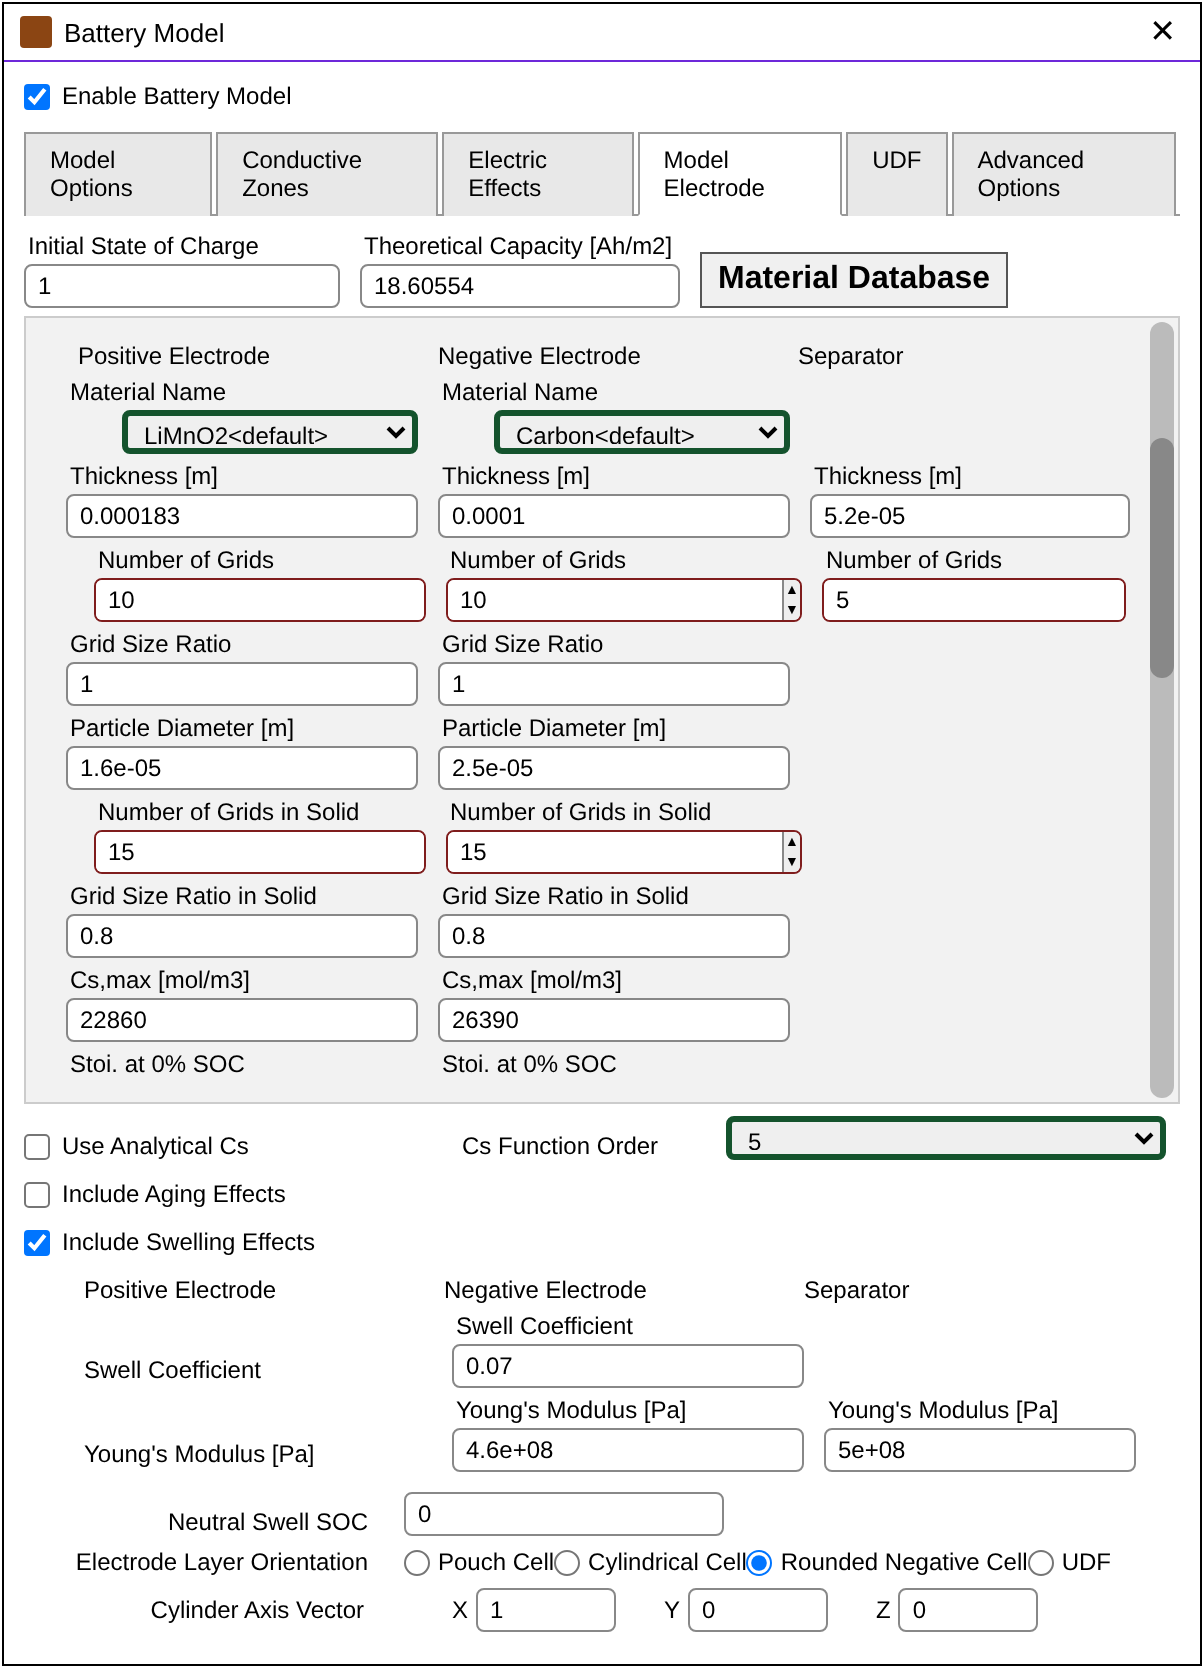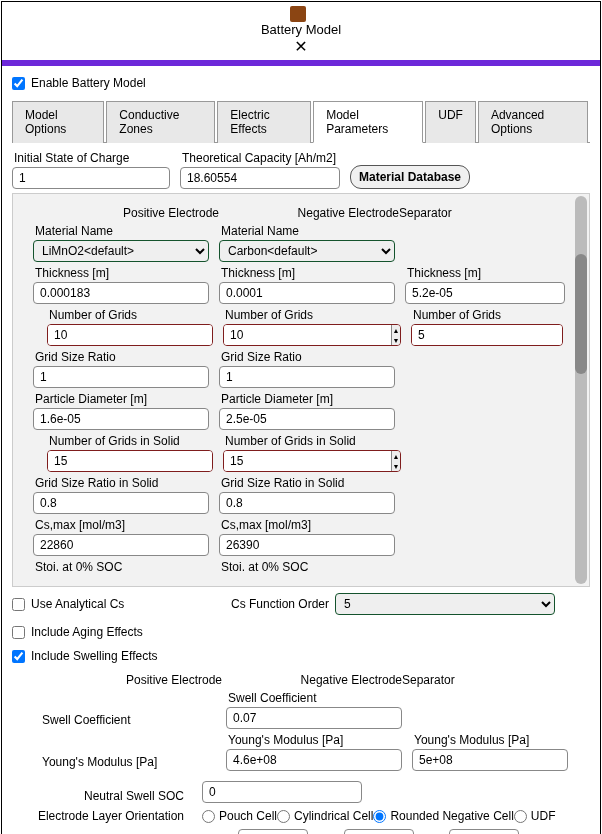--- a/index.html
+++ b/index.html
@@ -1,42 +1,42 @@
 <!DOCTYPE html>
 <html><head>
 <meta charset="utf-8">
 <style>
 * { box-sizing: border-box; margin: 0; padding: 0; }
 body { font-family: Arial, sans-serif; font-size: 12px; background: #fff; width: 602px; }
 .dialog { border: 1px solid #000; width: 600px; margin: 1px; }
-.titlebar { display: flex; align-items: center; padding: 4px 8px; border-bottom: 6px solid #6d28d9; flex-direction: column; }
+.titlebar { display: flex; align-items: center; padding: 4px 8px; border-bottom: 1px solid #6d28d9; }
 .titlebar .icon { width: 16px; height: 16px; background: #8b4513; margin-right: 6px; border-radius: 2px; }
 .titlebar .title { flex: 1; font-size: 13px; }
 .titlebar .close { font-size: 16px; cursor: pointer; padding: 0 4px; }
 .body { padding: 10px; }
-.checkbox-row { display: flex; align-items: center; margin-bottom: 10px; }
+.checkbox-row { display: flex; align-items: flex-end; margin-bottom: 10px; }
 .checkbox-row input[type=checkbox] { margin-right: 6px; }
 .tabs { display: flex; border-bottom: 1px solid #999; margin-bottom: 8px; }
 .tab { padding: 6px 12px; background: #e8e8e8; border: 1px solid #999; border-bottom: none; margin-right: 2px; cursor: pointer; font-size: 12px; position: relative; top: 1px; }
 .tab.active { background: #fff; border-bottom: 1px solid #fff; }
 .section-title { font-weight: bold; font-size: 13px; margin-bottom: 6px; }
 .row { display: flex; gap: 10px; align-items: flex-end; margin-bottom: 4px; }
 .col { display: flex; flex-direction: column; }
 .label { font-size: 12px; margin-bottom: 2px; padding-left: 2px; }
 input[type=text] { border: 1px solid #888; border-radius: 4px; padding: 3px 6px; font-size: 12px; height: 22px; }
 .spinner { display: flex; border: 1px solid #7f1d1d; border-radius: 4px; height: 22px; overflow: hidden; }
 .spinner input { border: none; flex: 1; padding: 0 6px; font-size: 12px; }
 .spinner .spin-btns { display: flex; flex-direction: column; width: 16px; }
 .spinner .spin-btns div { flex: 1; display: flex; align-items: center; justify-content: center; font-size: 7px; line-height: 1; cursor: pointer; background: #eee; border-left: 1px solid #888; }
-select { border: 1px solid #14532d; border-radius: 4px; padding: 2px 4px; font-size: 12px; height: 22px; }
-button { border: 1px solid #555; border-radius: 11px; padding: 5px 12px; background: #f0f0f0; font-size: 12px; cursor: pointer; }
+select { border: 3px solid #14532d; border-radius: 4px; padding: 2px 4px; font-size: 12px; height: 22px; margin-left: 28px; }
+button { border: 1px solid #555; border-radius: 0; padding: 5px 12px; background: #f0f0f0; font-size: 16px; cursor: pointer; }
 .scroll-area { position: relative; background: #f2f2f2; border: 1px solid #ccc; padding: 6px 18px 6px 6px; }
 .scroll-area::after { content: ""; position: absolute; right: 2px; top: 2px; bottom: 2px; width: 12px; background: linear-gradient(#bbb,#bbb); border-radius: 6px; }
 .scroll-thumb { position: absolute; right: 2px; top: 60px; width: 12px; height: 120px; background: #888; border-radius: 6px; z-index: 2; }
-.headers { display: flex; margin: 6px 0 4px 20px; text-align: right; }
+.headers { display: flex; margin: 6px 0 4px 20px; }
 .headers > div { font-size: 12px; }
 .indent { margin-left: 14px; }
 .indent2 { margin-left: 28px; }
 .radio-group { display: flex; align-items: center; }
 .radio-group label { display: flex; align-items: center; gap: 4px; font-size: 12px; }
 .right-lbl { text-align: right; padding-right: 8px; flex: 1; }
 .xyz-row { display: flex; align-items: center; margin-bottom: 6px; }
 .xyz-row .xyz { display: flex; align-items: center; }
 .xyz-row .xyz span { margin-right: 4px; margin-left: 24px; }
 </style>
@@ -52,21 +52,21 @@
   <div class="body">
     <div class="checkbox-row">
       <input type="checkbox" checked="" style="">
       <span>Enable Battery Model</span>
     </div>
 
     <div class="tabs">
       <div class="tab">Model Options</div>
       <div class="tab">Conductive Zones</div>
       <div class="tab">Electric Effects</div>
-      <div class="tab active">Model Parameters</div>
+      <div class="tab active">Model Electrode</div>
       <div class="tab">UDF</div>
       <div class="tab">Advanced Options</div>
     </div>
 
 
     <div class="row">
       <div class="col" style="width:158px">
         <span class="label">Initial State of Charge</span>
         <input type="text" value="1" style="">
       </div>

